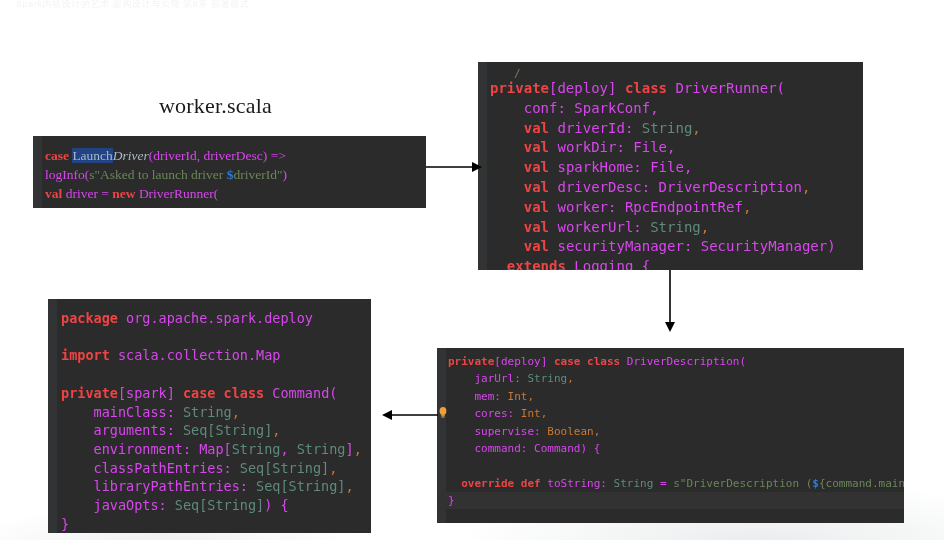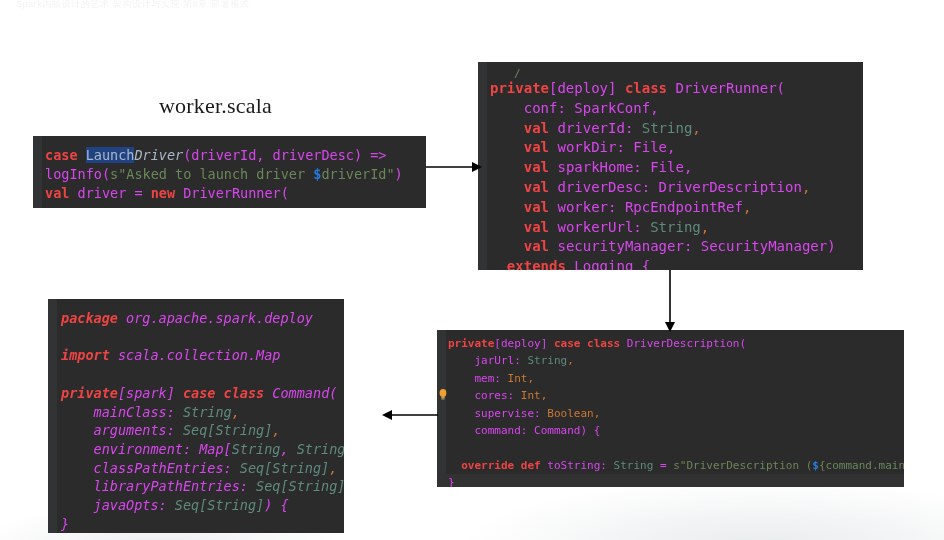--- a/index.html
+++ b/index.html
@@ -87,52 +87,52 @@
   #block-worker {
     left: 33px;
     top: 136px;
     width: 393px;
     height: 72px;
   }
   #block-worker .code-lines {
     font-size: 13.5px;
     line-height: 19px;
     padding: 10px 0 0 12px;
+    font-family: Liberation Serif, serif;
   }
 
   #block-driverrunner {
     left: 478px;
     top: 62px;
     width: 385px;
     height: 208px;
   }
   #block-driverrunner .code-lines {
     font-size: 14px;
     line-height: 19.8px;
     padding: 6px 0 0 12px;
   }
 
   #block-command {
     left: 48px;
     top: 299px;
-    width: 296px;
+    width: 323px;
     height: 234px;
-    font-style: italic;
   }
   #block-command .code-lines {
     font-size: 13.5px;
     line-height: 18.7px;
     padding: 10px 0 0 13px;
   }
 
   #block-driverdesc {
     left: 437px;
-    top: 330px;
+    top: 348px;
     width: 467px;
-    height: 157px;
+    height: 175px;
   }
   #block-driverdesc .code-lines {
     font-size: 11px;
     line-height: 17.4px;
     padding: 5px 0 0 11px;
   }
   #block-driverdesc .hl-line {
     position: absolute;
     left: 0; right: 0;
     height: 17px;

